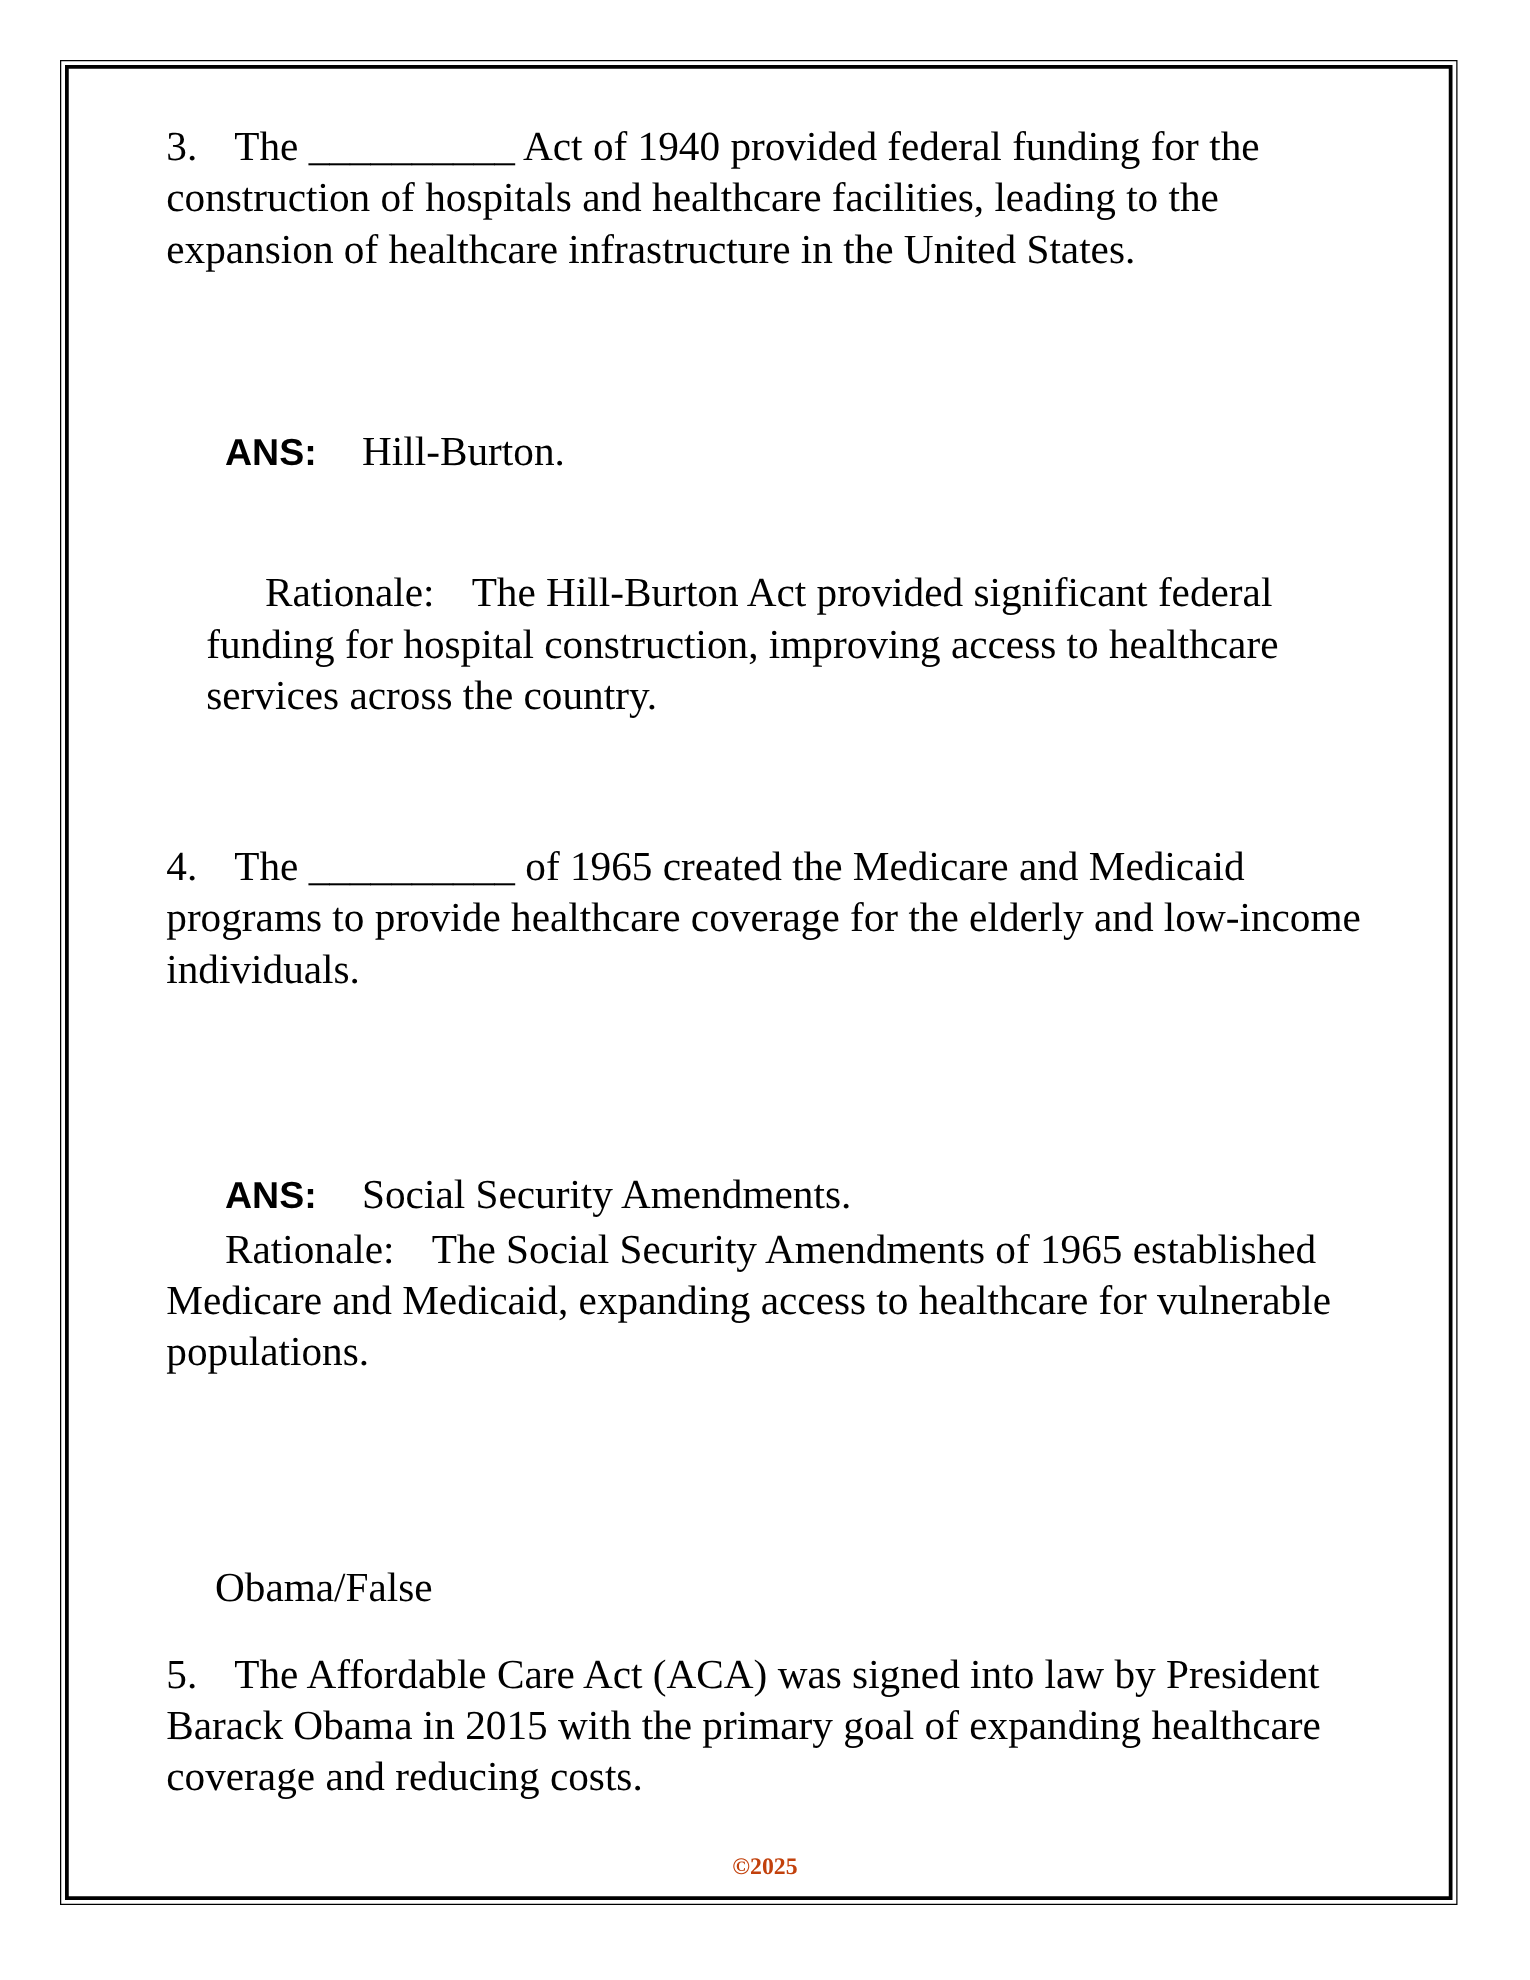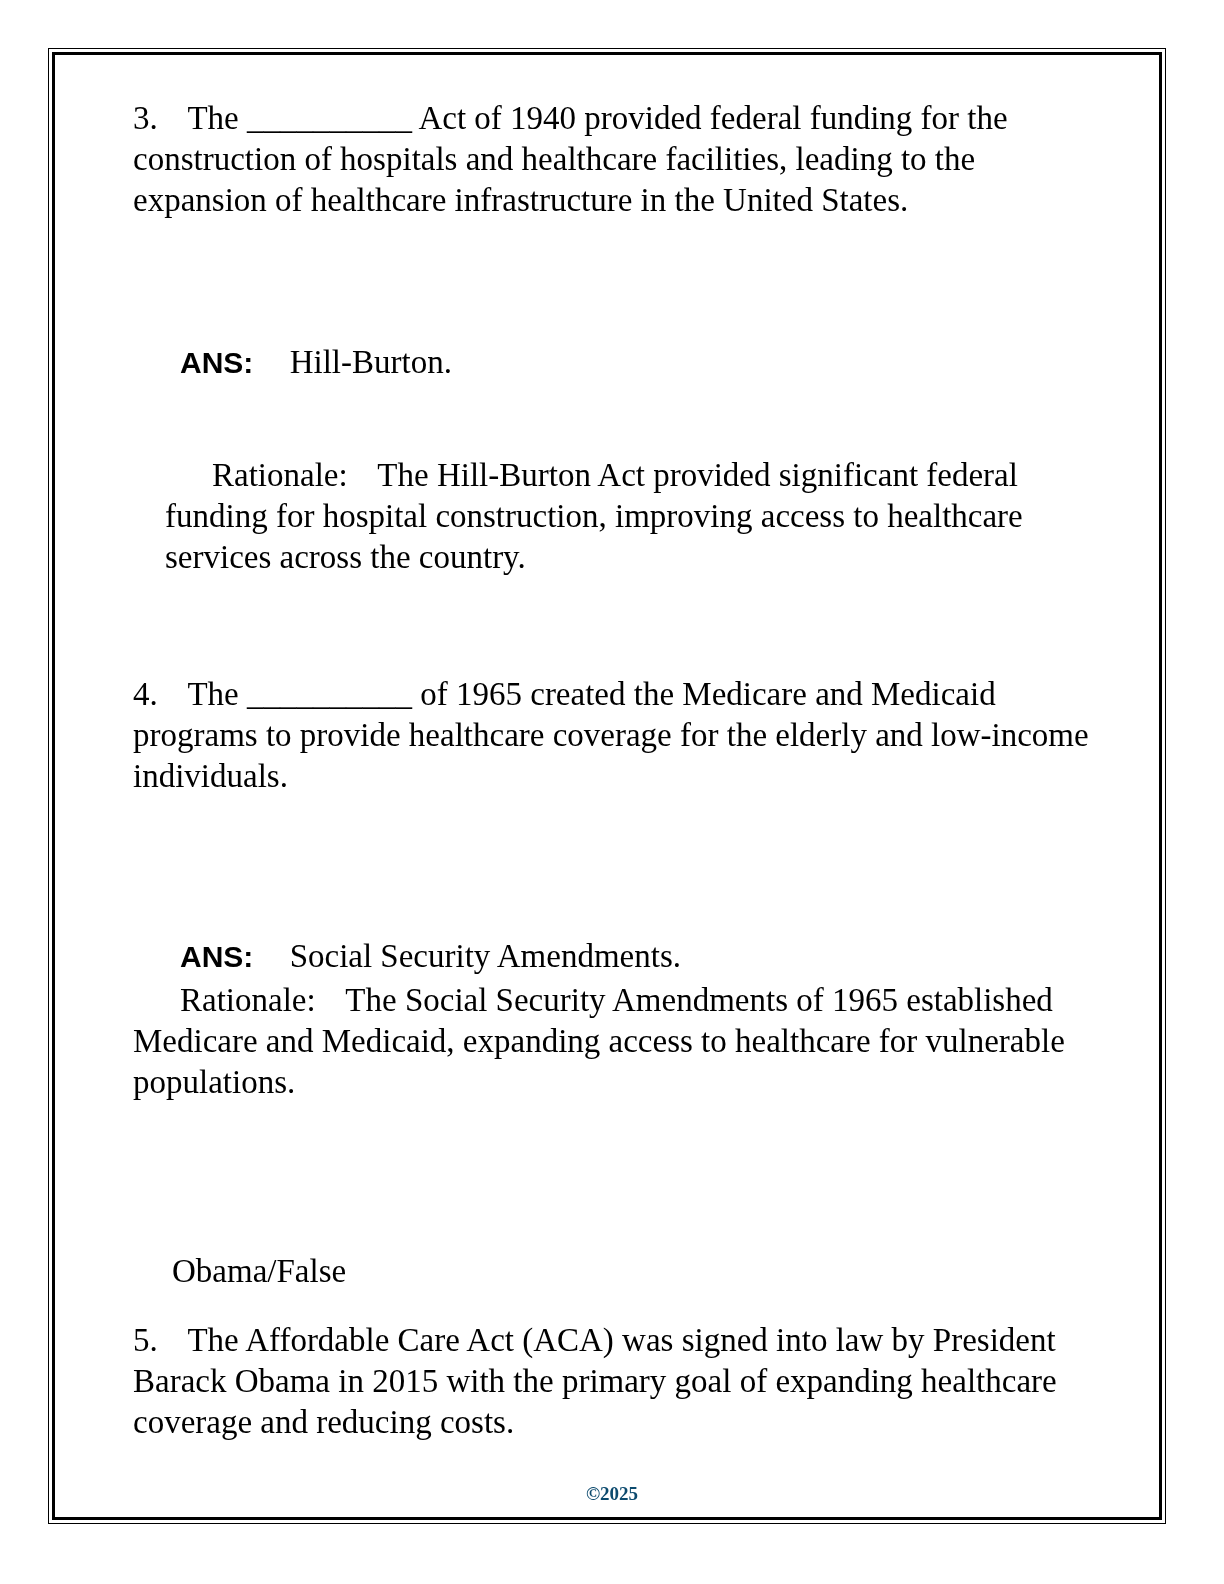--- a/index.html
+++ b/index.html
@@ -19,21 +19,21 @@
   }
   .q { left: 133px; width: 960px; }
   .ans { left: 180px; }
   .ans-label { font-family: "Liberation Sans", "DejaVu Sans", sans-serif; font-weight: bold; font-size: 30px; }
   .rat { left: 133px; width: 960px; text-indent: 47px; }
   .sect { left: 172px; }
   .tab { display: inline-block; width: 0.9em; }
   .tab2 { display: inline-block; width: 1.1em; }
   .footer {
     position: absolute; left: 0; width: 1224px; top: 1483px; text-align: center;
-    font-family: "Liberation Serif", "DejaVu Serif", serif; font-weight: bold; font-size: 19px; color: #0c4a6e;
+    font-family: "Liberation Serif", "DejaVu Serif", serif; font-weight: bold; font-size: 19px; color: #c2410c;
   }
 </style>
 </head>
 <body>
 
 <div class="frame-outer">
   <div class="frame-inner"></div>
 </div>
 
 <p class="text q" style="top:98px;"><span>3.</span><span class="tab"></span><span>The __________ Act of 1940 provided federal funding for the construction of hospitals and healthcare facilities, leading to the expansion of healthcare infrastructure in the United States.</span></p>

